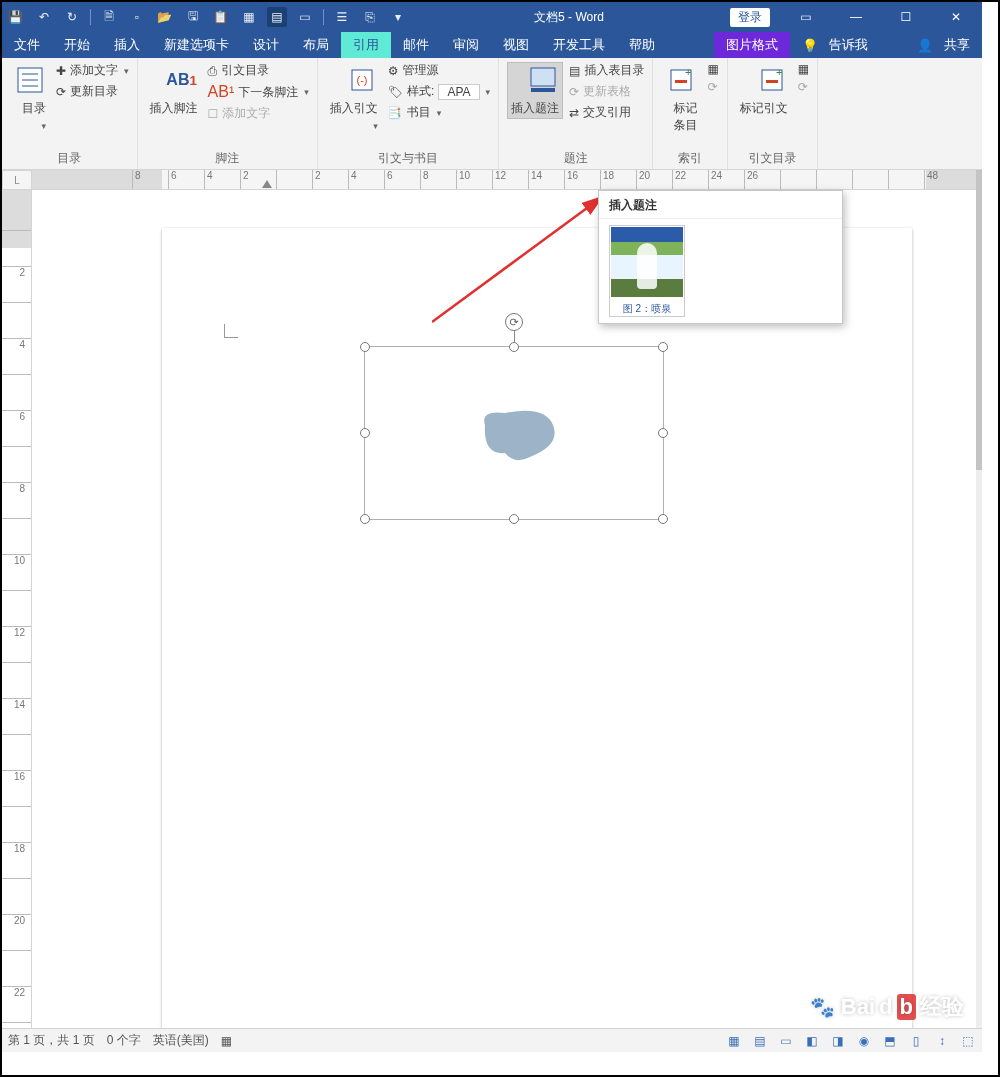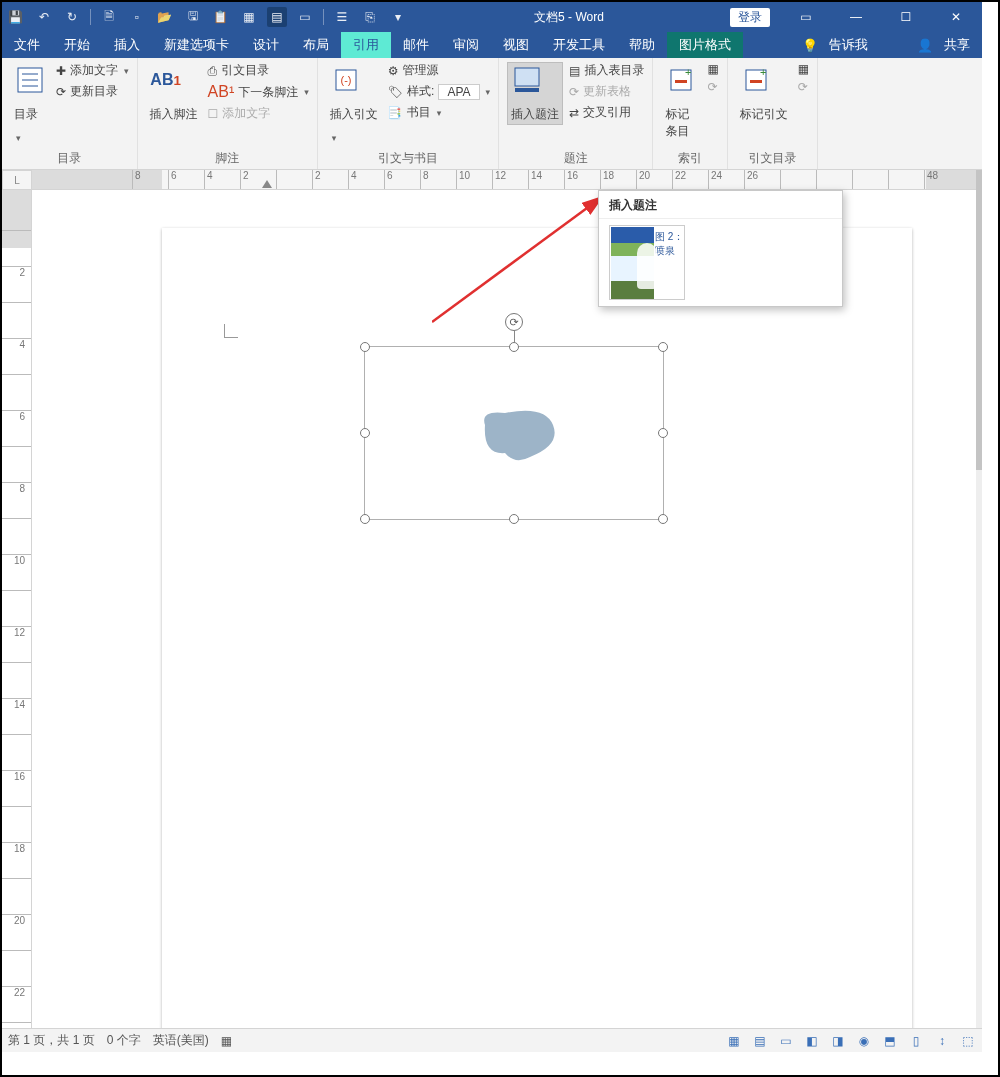--- a/index.html
+++ b/index.html
@@ -21,21 +21,21 @@
 .tabs .tab { padding: 4px 12px; display: flex; align-items: center; }
 .tabs .tab.active { background: #5eead4; color: #2b579a; }
 .tabs .spacer { flex: 1; }
 .tabs .right { display:flex; align-items:center; gap:10px; padding-right:12px; }
 
 
 .ribbon { height: 112px; background: #f3f3f3; border-bottom: 1px solid #d4d4d4; display: flex; font-size: 12px; color: #444; }
 .group { border-right: 1px solid #e1e1e1; padding: 4px 8px 2px; display:flex; flex-direction:column; }
 .group-body { flex:1; display:flex; align-items:flex-start; gap:6px; }
 .group-label { text-align:center; color:#666; font-size:12px; padding-top:2px; }
-.bigbtn { display:flex; flex-direction:column; align-items:flex-start; gap:10px; padding:2px 4px; text-align:center; min-width:40px; }
+.bigbtn { display:flex; flex-direction:column; align-items:flex-end; gap:4px; padding:2px 4px; text-align:center; min-width:40px; }
 .bigbtn .ic { width:32px; height:32px; display:flex; align-items:center; justify-content:center; }
 .smallrow { display:flex; flex-direction:column; gap:4px; }
 .smitem { display:flex; align-items:center; gap:4px; white-space:nowrap; color:#444; }
 .smitem.disabled { color:#aaa; }
 .dd { font-size:9px; margin-left:2px; color:#666; }
 .bigbtn.highlighted { background:#d5d5d5; box-shadow: inset 0 0 0 1px #bdbdbd; }
 
 
 .workarea { position:absolute; top:168px; left:0; right:0; bottom:24px; background:#fff; }
 .corner { position:absolute; left:0; top:0; width:30px; height:20px; background:#f5f5f5; border:1px solid #d4d4d4; font-size:10px; color:#888; display:flex; align-items:center; justify-content:center; }
@@ -61,21 +61,21 @@
 .h-t{left:50%;top:-5px;margin-left:-5px}.h-b{left:50%;bottom:-5px;margin-left:-5px}
 .h-l{left:-5px;top:50%;margin-top:-5px}.h-r{right:-5px;top:50%;margin-top:-5px}
 .rot { position:absolute; left:50%; top:-34px; margin-left:-9px; width:18px; height:18px; border:1px solid #777; border-radius:50%; display:flex; align-items:center; justify-content:center; color:#555; font-size:11px; background:#fff;}
 .rot-line { position:absolute; left:50%; top:-16px; width:1px; height:11px; background:#888; }
 .blob { position:absolute; left:110px; top:58px; }
 
 
 .tooltip { position:absolute; left:596px; top:188px; width:245px; background:#fff; border:1px solid #c8c8c8; box-shadow:2px 3px 8px rgba(0,0,0,.25); z-index:20; }
 .tooltip .tt-title { padding:6px 10px 4px; font-weight:bold; font-size:12px; color:#333; }
 .tooltip .tt-body { display:flex; padding:6px 10px 6px; gap:10px; border-top:1px solid #eee;}
-.tooltip .thumb { width:76px; height:75px; border:1px solid #ccc; display:flex; flex-direction:row; }
+.tooltip .thumb { width:76px; height:92px; border:1px solid #ccc; display:flex; flex-direction:column; align-items:center; }
 .tooltip .thumb .img { width:72px; height:72px; margin:1px; background:linear-gradient(#2a5caa 0 22%, #7fb35a 22% 40%, #e8f4ff 40% 75%, #5a7d3f 75% 100%); position:relative; }
 .tooltip .thumb .img::after { content:""; position:absolute; left:26px; top:16px; width:20px; height:46px; background:rgba(255,255,255,.85); border-radius:10px 10px 4px 4px;}
 .tooltip .thumb .cap { font-size:10px; color:#2b579a; padding-top:4px;}
 .tooltip .desc { flex:1; font-size:12px; color:#555; line-height:1.5;}
 
 
 .arrow { position:absolute; left:430px; top:190px; width:200px; height:140px; z-index:15; pointer-events:none; }
 
 
 .statusbar { position:absolute; left:0; right:0; bottom:0; height:24px; background:#f3f3f3; border-top:1px solid #d4d4d4; display:flex; align-items:center; font-size:12px; color:#555; padding:0 6px; gap:12px; }
@@ -134,21 +134,21 @@
     <div class="tab">插入</div>
     <div class="tab">新建选项卡</div>
     <div class="tab">设计</div>
     <div class="tab">布局</div>
     <div class="tab active">引用</div>
     <div class="tab">邮件</div>
     <div class="tab">审阅</div>
     <div class="tab">视图</div>
     <div class="tab">开发工具</div>
     <div class="tab">帮助</div>
-    <div class="tab" style="background:#0f766e;color:#fff;">图片格式</div>
+    <div class="tab" style="background:#6d28d9;color:#fff;margin-left:47px;">图片格式</div>
     <div class="spacer"></div>
     <div class="right">
       <span>💡</span>
       <span>告诉我</span>
       <span style="width:30px;"></span>
       <span>👤</span>
       <span>共享</span>
     </div>
   </div>
 
@@ -445,13 +445,20 @@
       <span>◧</span>
       <span>◨</span>
       <span>◉</span>
       <span>⬒</span>
       <span>▯</span>
       <span>↕</span>
       <span>⬚</span>
     </div>
   </div>
 
+  <div class="wm">
+    <span class="paw"></span>
+    <span style="color:#fff; font-family:Arial;">Bai</span>
+      <span style="color:#fff;">d</span>
+      <span style="background:#e03030;padding:0 3px;border-radius:3px;">b</span>
+    <span>经验</span>
+  </div>
 </div>
 
 </body></html>

